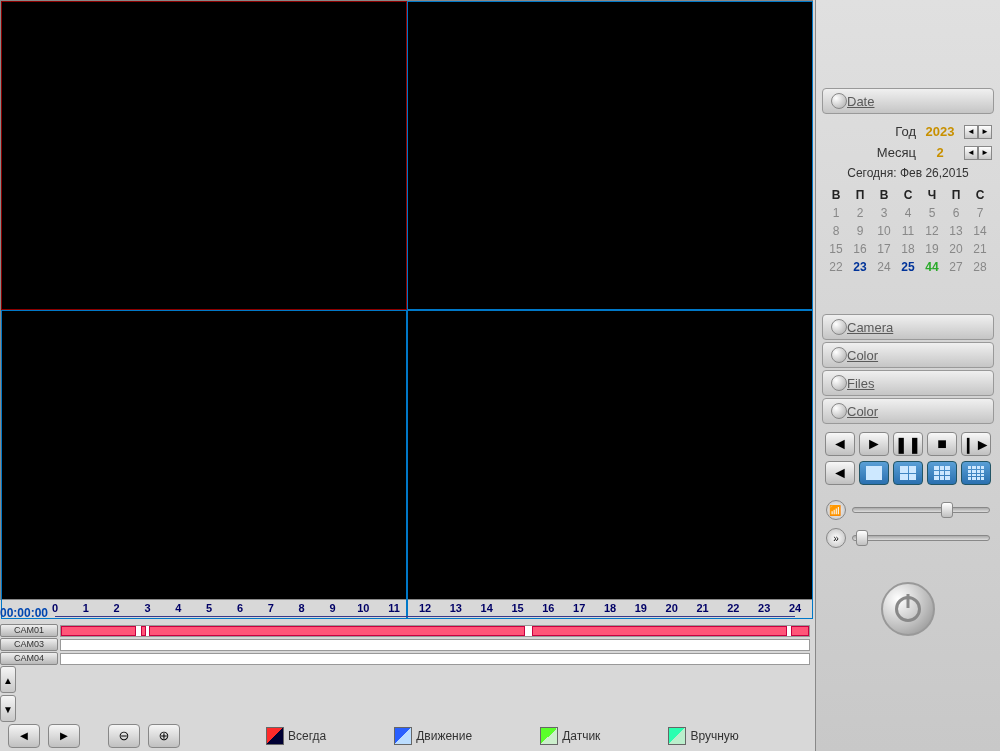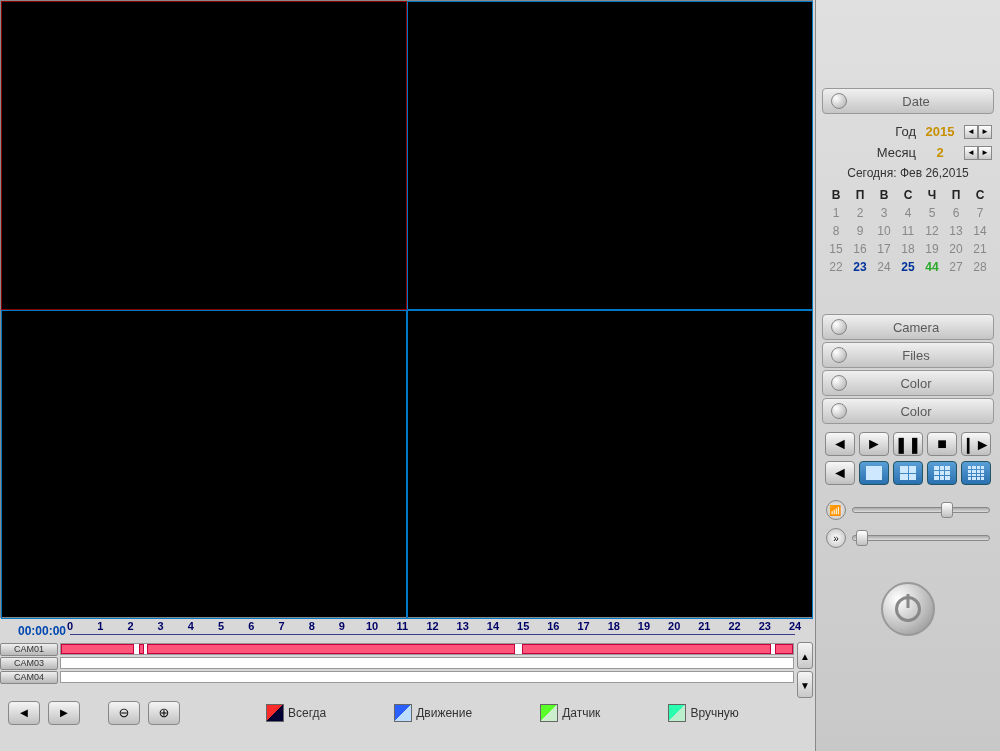--- a/index.html
+++ b/index.html
@@ -11,21 +11,21 @@
 
 .video-grid { width: 813px; height: 618px; background: #000; border: 1px solid #888; position: relative; }
 .quadrant { position: absolute; }
 .q1 { left: 0; top: 0; width: 406px; height: 309px; border: 1px solid #8b0000; }
 .q2 { left: 406px; top: 0; width: 406px; height: 309px; border: 1px solid #0078c8; }
 .q3 { left: 0; top: 309px; width: 406px; height: 309px; border: 1px solid #0078c8; }
 .q4 { left: 406px; top: 309px; width: 406px; height: 309px; border: 1px solid #0078c8; }
 
 .timeline-area { width: 813px; padding: 2px 0 0 0; }
 .timeline-ruler { position: relative; height: 22px; display: flex; }
-.time-label { font-size: 12px; color: #0046b0; font-weight: bold; padding: 4px 4px 0 18px; min-width: 55px; }
+.time-label { font-size: 12px; color: #0046b0; font-weight: bold; padding: 4px 4px 0 0; min-width: 55px; }
 .ruler { flex: 1; position: relative; margin-right: 18px; }
 .ruler .tick { position: absolute; font-size: 11px; color: #006; font-weight: bold; top: 0; transform: translateX(-50%); }
 .ruler .marks { position: absolute; bottom: 0; left: 0; right: 0; height: 8px; border-top: 1px solid #3a3a8a; }
 
 .cam-rows { }
 .cam-row { display: flex; align-items: center; height: 14px; }
 .cam-label { width: 58px; height: 13px; background: linear-gradient(#efefef,#b8b8b8); border: 1px solid #888; font-size: 9px; text-align: center; line-height: 11px; color: #333; border-radius: 2px; margin-right: 2px; }
 .cam-track { flex: 1; height: 12px; border: 1px solid #999; background: #fff; position: relative; margin-right: 3px; }
 .rec-segment { position: absolute; top: 0; bottom: 0; background: #ff5578; border: 1px solid #c80040; }
 .scroll-btn { width: 16px; height: 27px; background: linear-gradient(#f5f5f5,#c8c8c8); border: 1px solid #888; font-size: 10px; text-align: center; line-height: 27px; border-radius: 3px; }
@@ -35,21 +35,21 @@
 .btn { width: 32px; height: 24px; background: linear-gradient(#f5f5f5,#c0c0c0); border: 1px solid #888; border-radius: 4px; font-size: 13px; text-align: center; line-height: 22px; cursor: pointer; }
 .color-box { width: 18px; height: 18px; display: inline-block; vertical-align: middle; border: 1px solid #666; margin-right: 4px; }
 .cb-red { background: linear-gradient(135deg,#ff2a2a 50%,#003 50%); }
 .cb-blue { background: linear-gradient(135deg,#2a60ff 50%,#bbddff 50%); }
 .cb-green { background: linear-gradient(135deg,#5aff2a 50%,#cceecc 50%); }
 .cb-teal { background: linear-gradient(135deg,#2affb0 50%,#bbeecc 50%); }
 .legend-item { font-size: 12px; color: #333; display: flex; align-items: center; margin-right: 60px; }
 
 
 .section-header { height: 26px; background: linear-gradient(#f0f0f0,#c5c5c5); border: 1px solid #999; border-radius: 4px; margin: 2px 6px; display: flex; align-items: center; padding: 0 8px; font-size: 13px; color: #444; cursor: pointer; }
-.section-header .label { flex: 1; text-align: center; color: #5a5a5a; font-weight: 500; }
+.section-header .label { flex: 1; color: #5a5a5a; font-weight: 500; text-decoration: underline; }
 
 .date-body { padding: 8px 8px 6px 8px; }
 .date-row { display: flex; align-items: center; justify-content: flex-end; margin-bottom: 6px; font-size: 13px; gap: 6px; }
 .date-row .lab { color: #333; text-align: center; }
 .date-row .val { color: #c89000; font-weight: bold; width: 36px; text-align: center; }
 .stepper { display: flex; gap: 0; }
 .step-btn { width: 14px; height: 14px; background: linear-gradient(#fff,#c8c8c8); border: 1px solid #888; font-size: 8px; line-height: 12px; text-align: center; cursor: pointer; }
 .today { font-size: 12px; color: #333; text-align: center; margin: 6px 0; }
 
 .calendar { width: 100%; border-collapse: collapse; }
@@ -114,21 +114,21 @@
             <div class="tick" style="left: 75%;">18</div>
             <div class="tick" style="left: 79.1667%;">19</div>
             <div class="tick" style="left: 83.3333%;">20</div>
             <div class="tick" style="left: 87.5%;">21</div>
             <div class="tick" style="left: 91.6667%;">22</div>
             <div class="tick" style="left: 95.8333%;">23</div>
             <div class="tick" style="left: 100%;">24</div>
             <div class="marks"></div>
           </div>
       </div>
-      <div style="display:flex;">
+      <div style="display:flex;flex-direction:column;">
         <div style="flex:1;">
           <div class="cam-rows" id="cam-rows">
               <div class="cam-row">
                 <div class="cam-label">CAM01</div>
                 <div class="cam-track">
                   <div class="rec-segment" style="left: 0%; width: 10%;"></div>
                   <div class="rec-segment" style="left: 10.7%; width: 0.6%;"></div>
                   <div class="rec-segment" style="left: 11.8%; width: 50.2%;"></div>
                   <div class="rec-segment" style="left: 63%; width: 34%;"></div>
                   <div class="rec-segment" style="left: 97.6%; width: 2.4%;"></div>
@@ -179,21 +179,21 @@
 
   <div class="right-panel">
     <div style="height:80px;"></div>
     <div class="section-header">
       <span class="circle-icon"></span>
       <span class="label">Date</span>
     </div>
     <div class="date-body">
       <div class="date-row">
         <span class="lab">Год</span>
-        <span class="val">2015</span>
+        <span class="val">2023</span>
         <div class="stepper">
           <div class="step-btn">◄</div>
           <div class="step-btn">►</div>
         </div>
       </div>
       <div class="date-row">
         <span class="lab">Месяц</span>
         <span class="val">2</span>
         <div class="stepper">
           <div class="step-btn">◄</div>
@@ -254,25 +254,25 @@
       </table>
     </div>
 
     <div style="height:30px;"></div>
     <div class="section-header">
       <span class="circle-icon"></span>
       <span class="label">Camera</span>
     </div>
     <div class="section-header">
       <span class="circle-icon"></span>
+      <span class="label">Color</span>
+    </div>
+    <div class="section-header">
+      <span class="circle-icon"></span>
       <span class="label">Files</span>
-    </div>
-    <div class="section-header">
-      <span class="circle-icon"></span>
-      <span class="label">Color</span>
     </div>
     <div class="section-header">
       <span class="circle-icon"></span>
       <span class="label">Color</span>
     </div>
 
     <div class="playback-controls">
       <div class="ctrl-row">
         <div class="ctrl-btn">◄</div>
         <div class="ctrl-btn">►</div>

